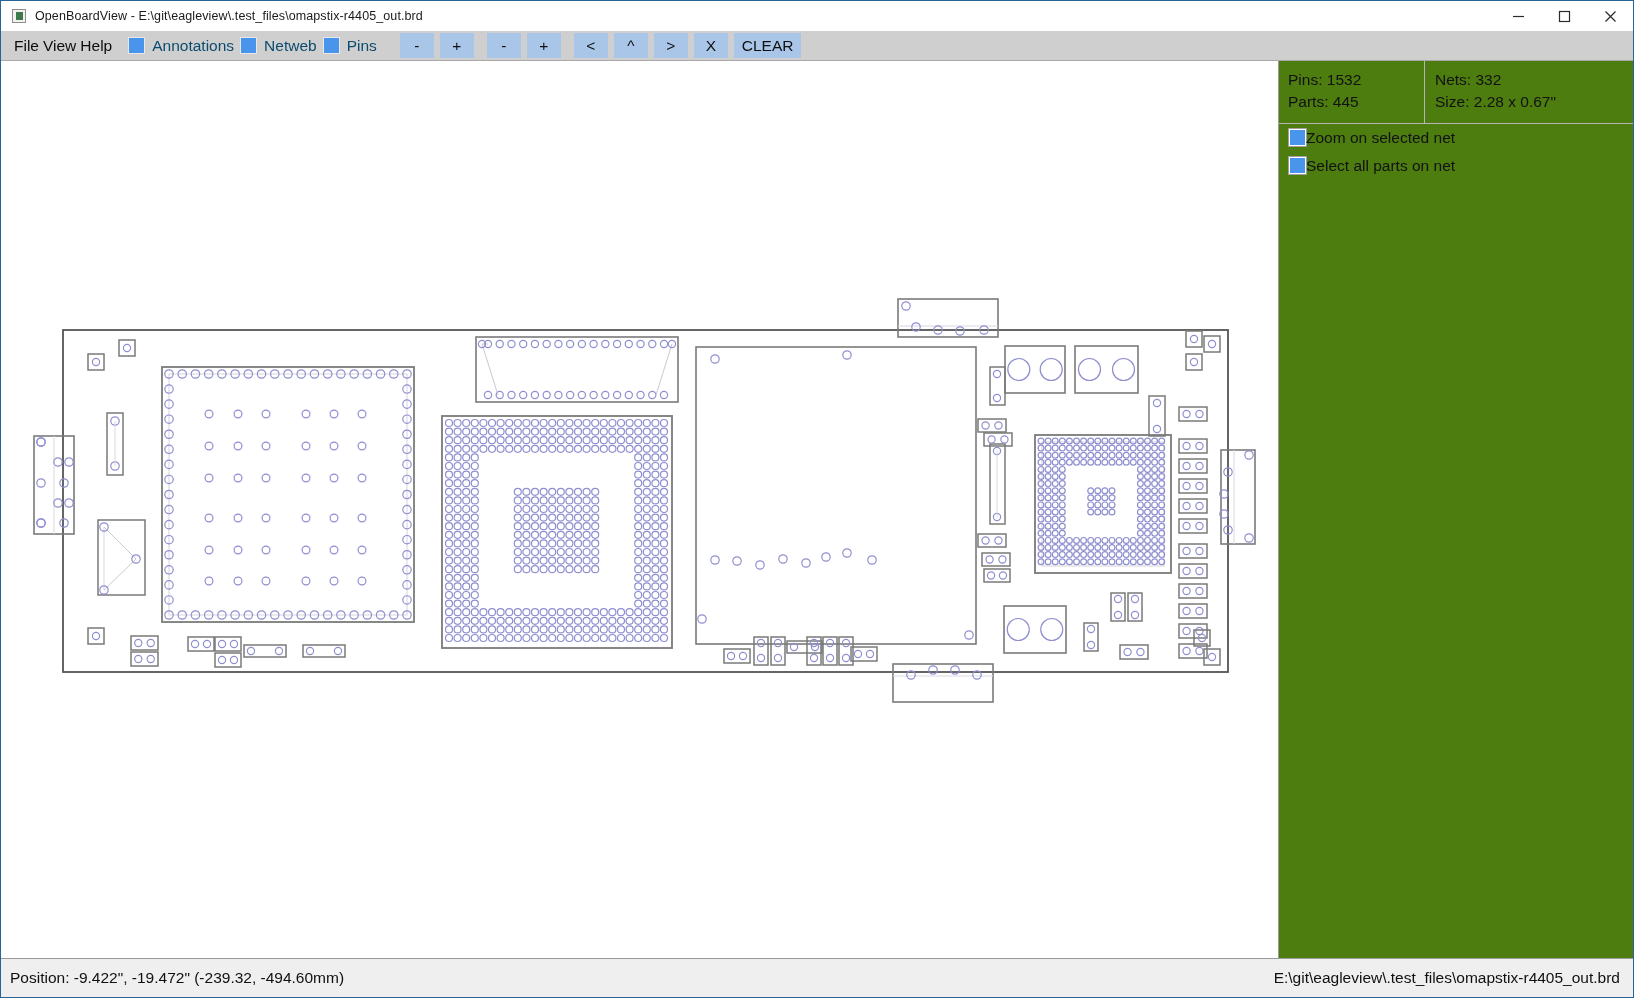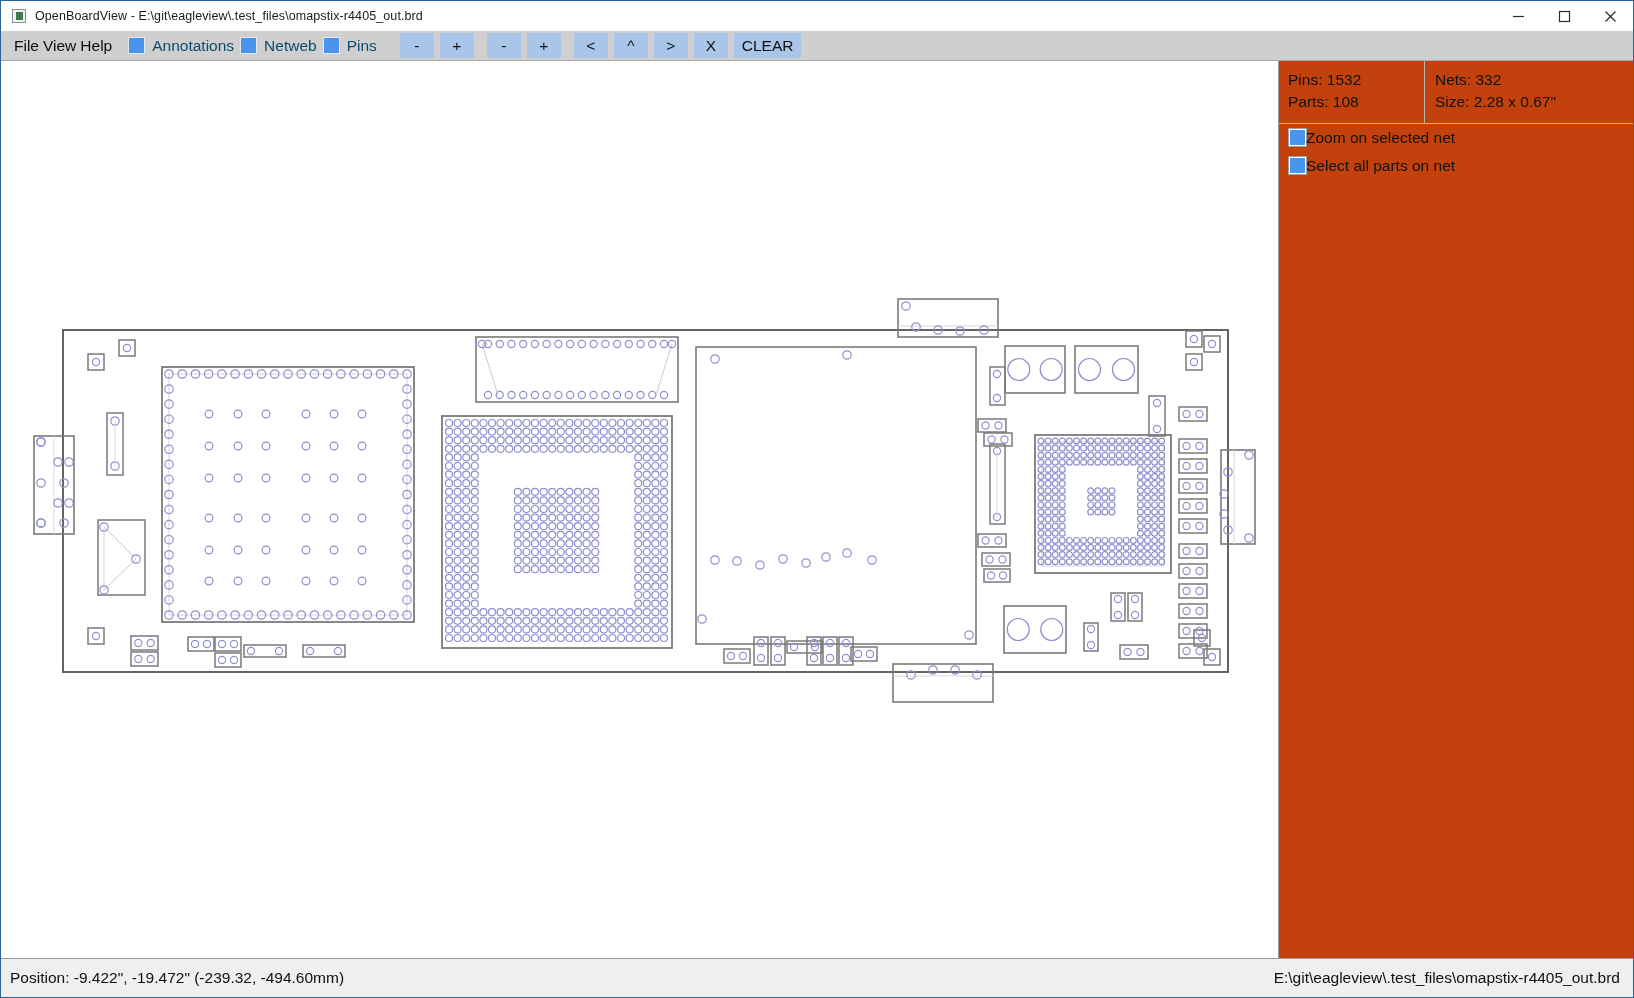--- a/index.html
+++ b/index.html
@@ -75,21 +75,21 @@
   .tbtn.wide{padding:0 8px;}
   
   .body{flex:1;display:flex;min-height:0;position:relative;background:#ffffff;}
   .canvas-wrap{
     flex:1;position:relative;background:#ffffff;overflow:hidden;
     border-right:1px solid #9a9a9a;
   }
   .canvas-wrap svg{display:block;position:absolute;left:0;top:0;}
   
   .side{
-    width:354px;min-width:354px;background:#c2410c;
+    width:354px;min-width:354px;background:#4d7c0f;
     display:flex;flex-direction:column;
     box-sizing:border-box;
   }
   .stats{
     display:flex;border-bottom:1px solid #b6b6b6;
   }
   .stats-col{
     padding:8px 0 9px 9px;box-sizing:border-box;font-size:15.5px;color:#121212;
     line-height:1.45;
   }
@@ -1214,21 +1214,21 @@
           <circle cx="1223" cy="453" r="4.2" fill="none" stroke="#8f8fd0" stroke-width="1.2"></circle>
           <circle cx="1227" cy="469" r="4.2" fill="none" stroke="#8f8fd0" stroke-width="1.2"></circle>
           <circle cx="1248" cy="477" r="4.2" fill="none" stroke="#8f8fd0" stroke-width="1.2"></circle>
         </svg>
     </div>
 
     <div class="side">
       <div class="stats">
         <div class="stats-col left">
           <div>Pins: 1532</div>
-          <div>Parts: 108</div>
+          <div>Parts: 445</div>
         </div>
         <div class="stats-col right">
           <div>Nets: 332</div>
           <div>Size: 2.28 x 0.67"</div>
         </div>
       </div>
       <div class="opt-row">
         <span class="chk"></span>
         <span>Zoom on selected net</span>
       </div>

